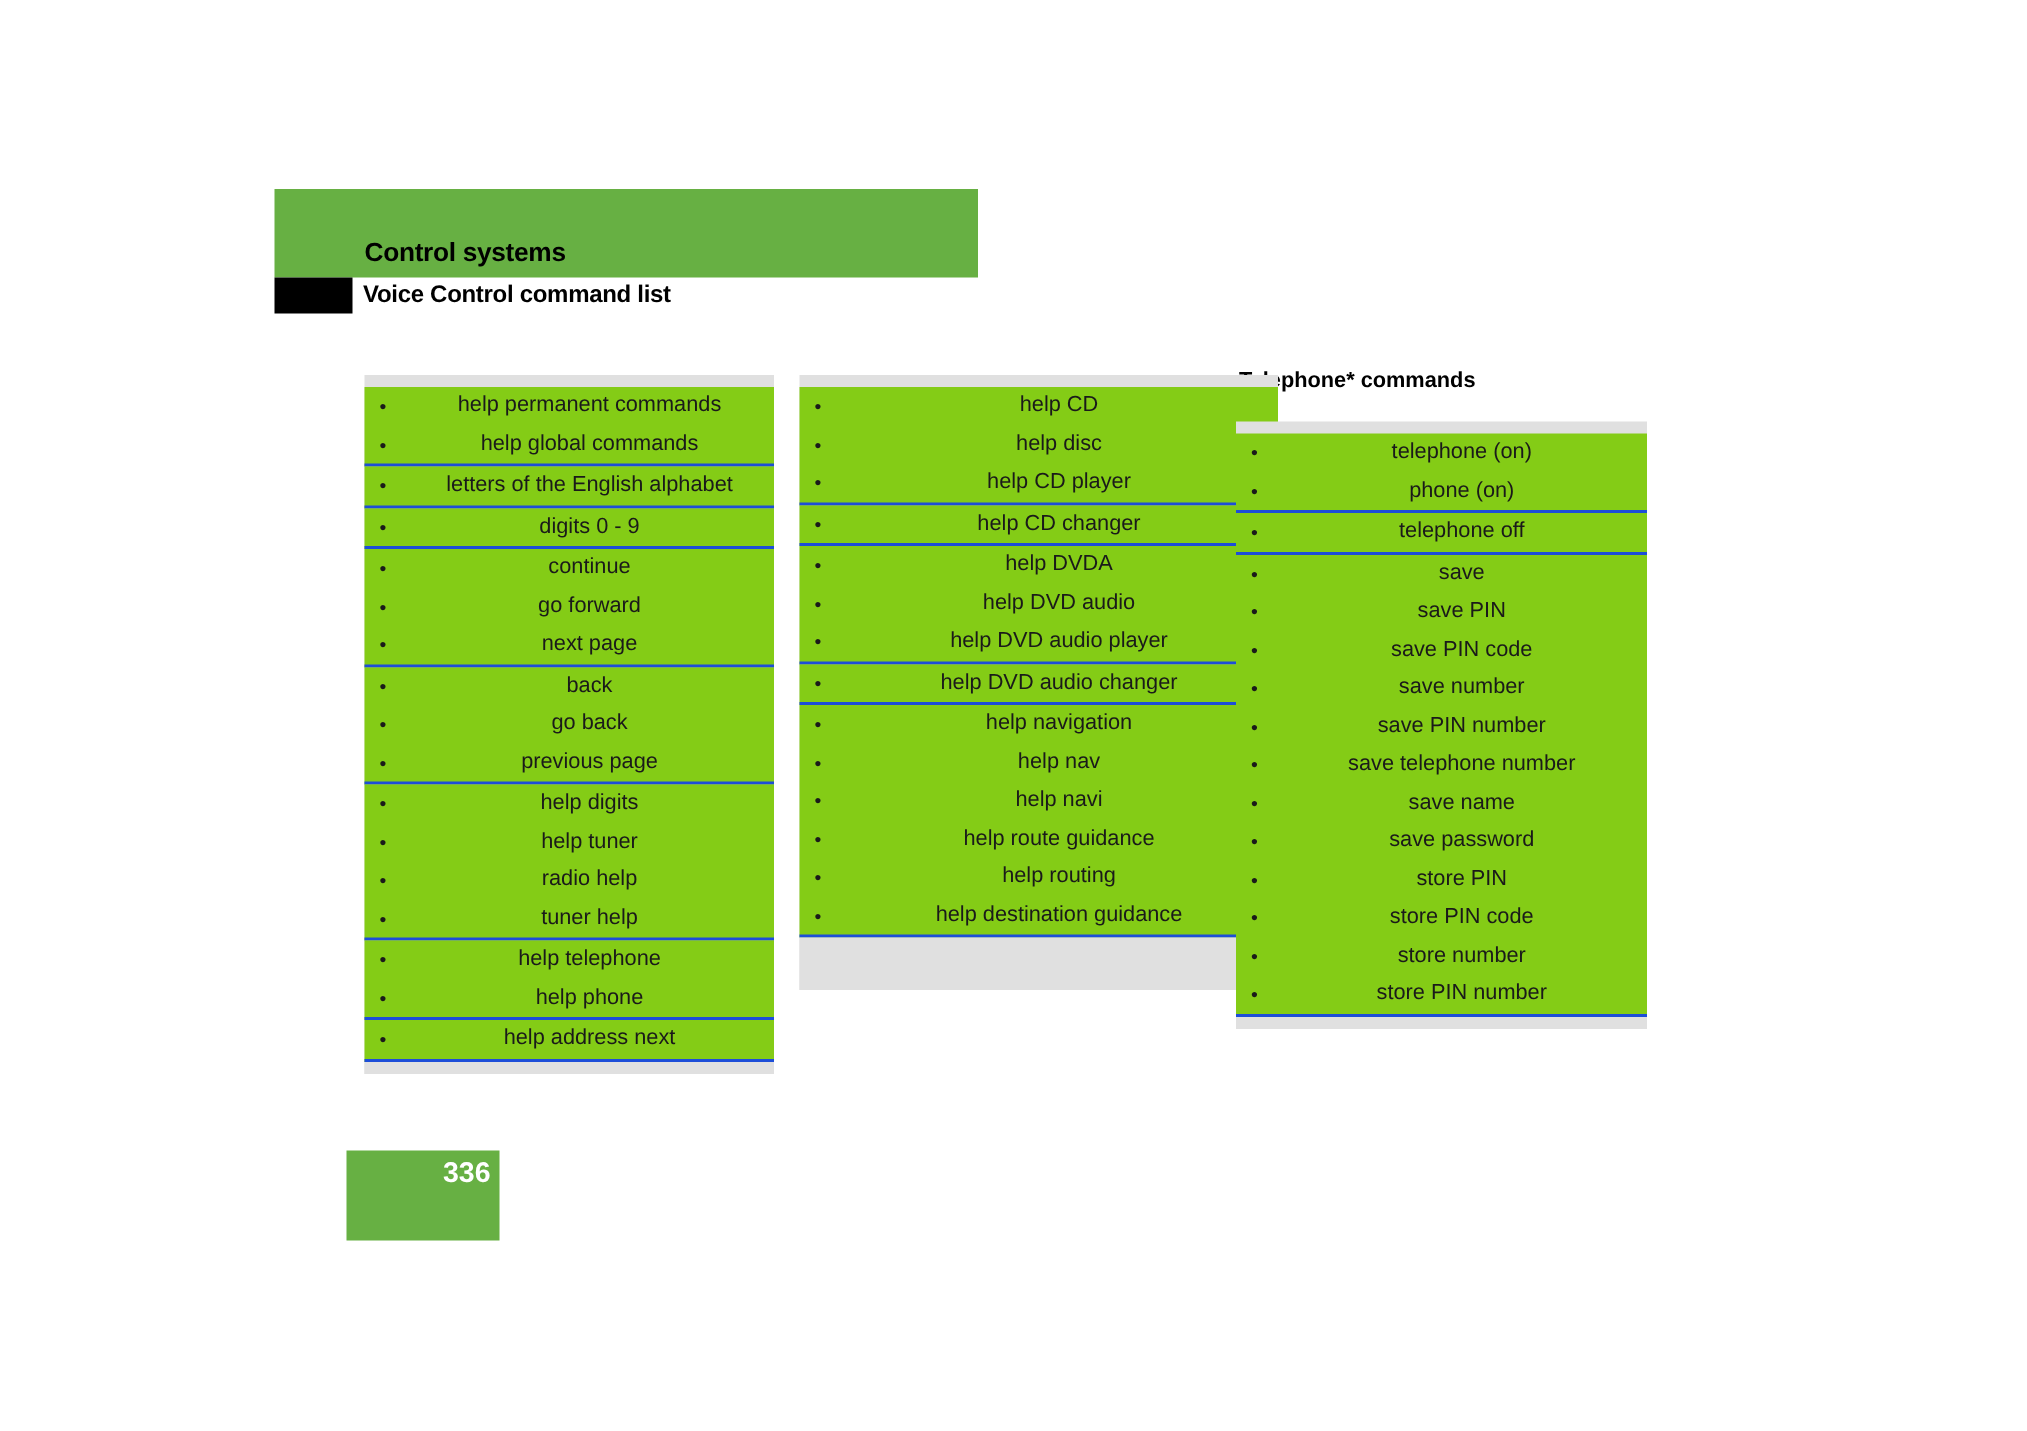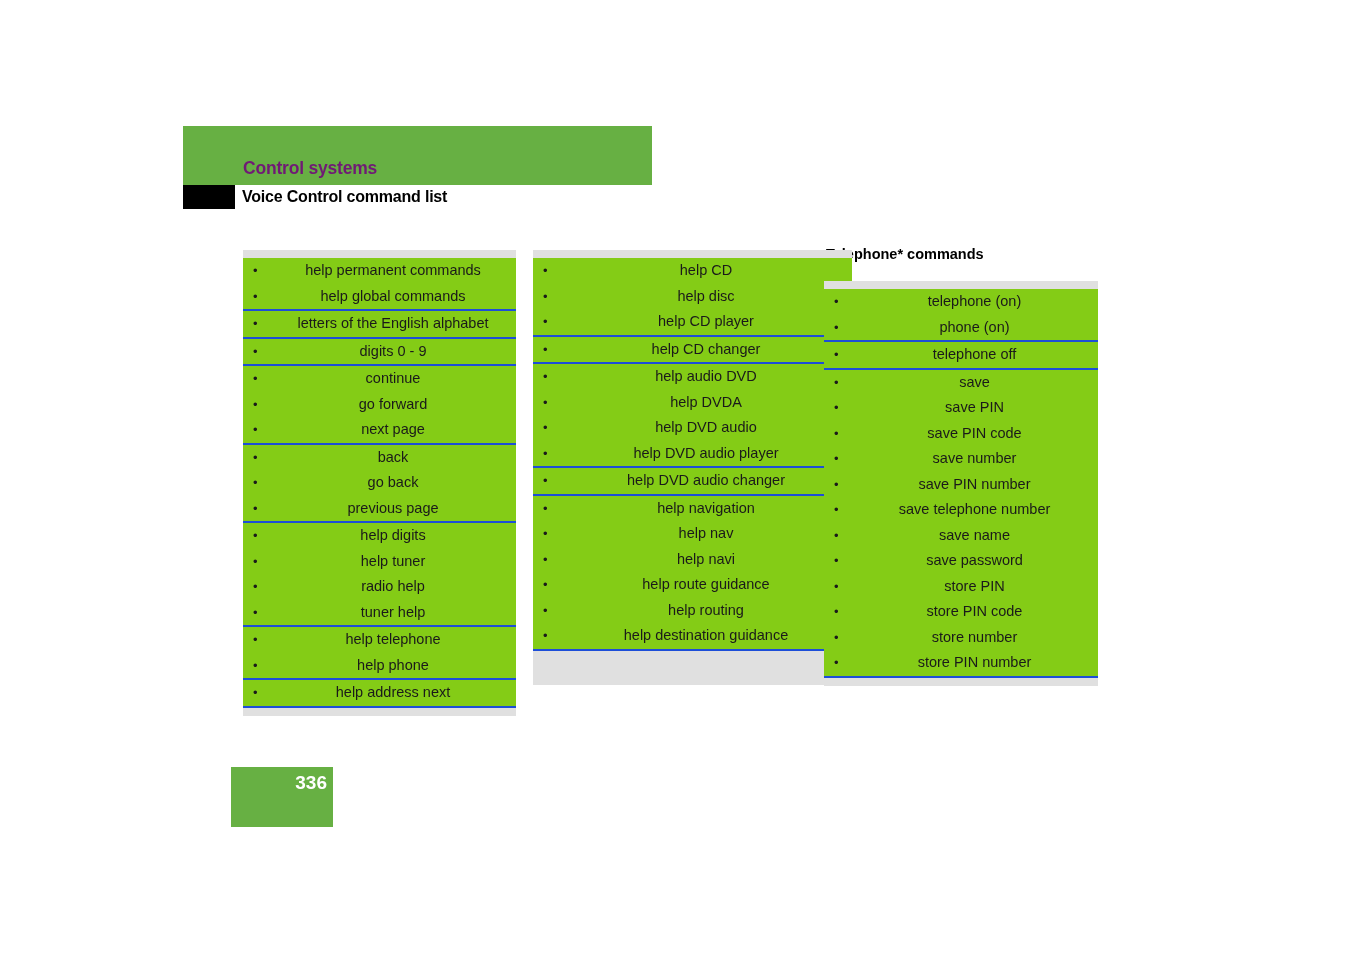--- a/index.html
+++ b/index.html
@@ -25,21 +25,21 @@
     width: 469px;
     height: 59px;
     background: #67b043;
   }
   .header-green-title {
     position: absolute;
     left: 60px;
     bottom: 6px;
     font-size: 17.5px;
     font-weight: bold;
-    color: #701a75;
+    color: #000000;
     letter-spacing: -0.2px;
     white-space: nowrap;
   }
   .header-black-block {
     position: absolute;
     left: 183px;
     top: 185px;
     width: 52px;
     height: 24px;
     background: #000000;
@@ -210,21 +210,20 @@
           <li class="item">help CD player</li>
         </ul>
       </div>
       <div class="group">
         <ul class="items">
           <li class="item">help CD changer</li>
         </ul>
       </div>
       <div class="group">
         <ul class="items">
-          <li class="item">help audio DVD</li>
           <li class="item">help DVDA</li>
           <li class="item">help DVD audio</li>
           <li class="item">help DVD audio player</li>
         </ul>
       </div>
       <div class="group">
         <ul class="items">
           <li class="item">help DVD audio changer</li>
         </ul>
       </div>

